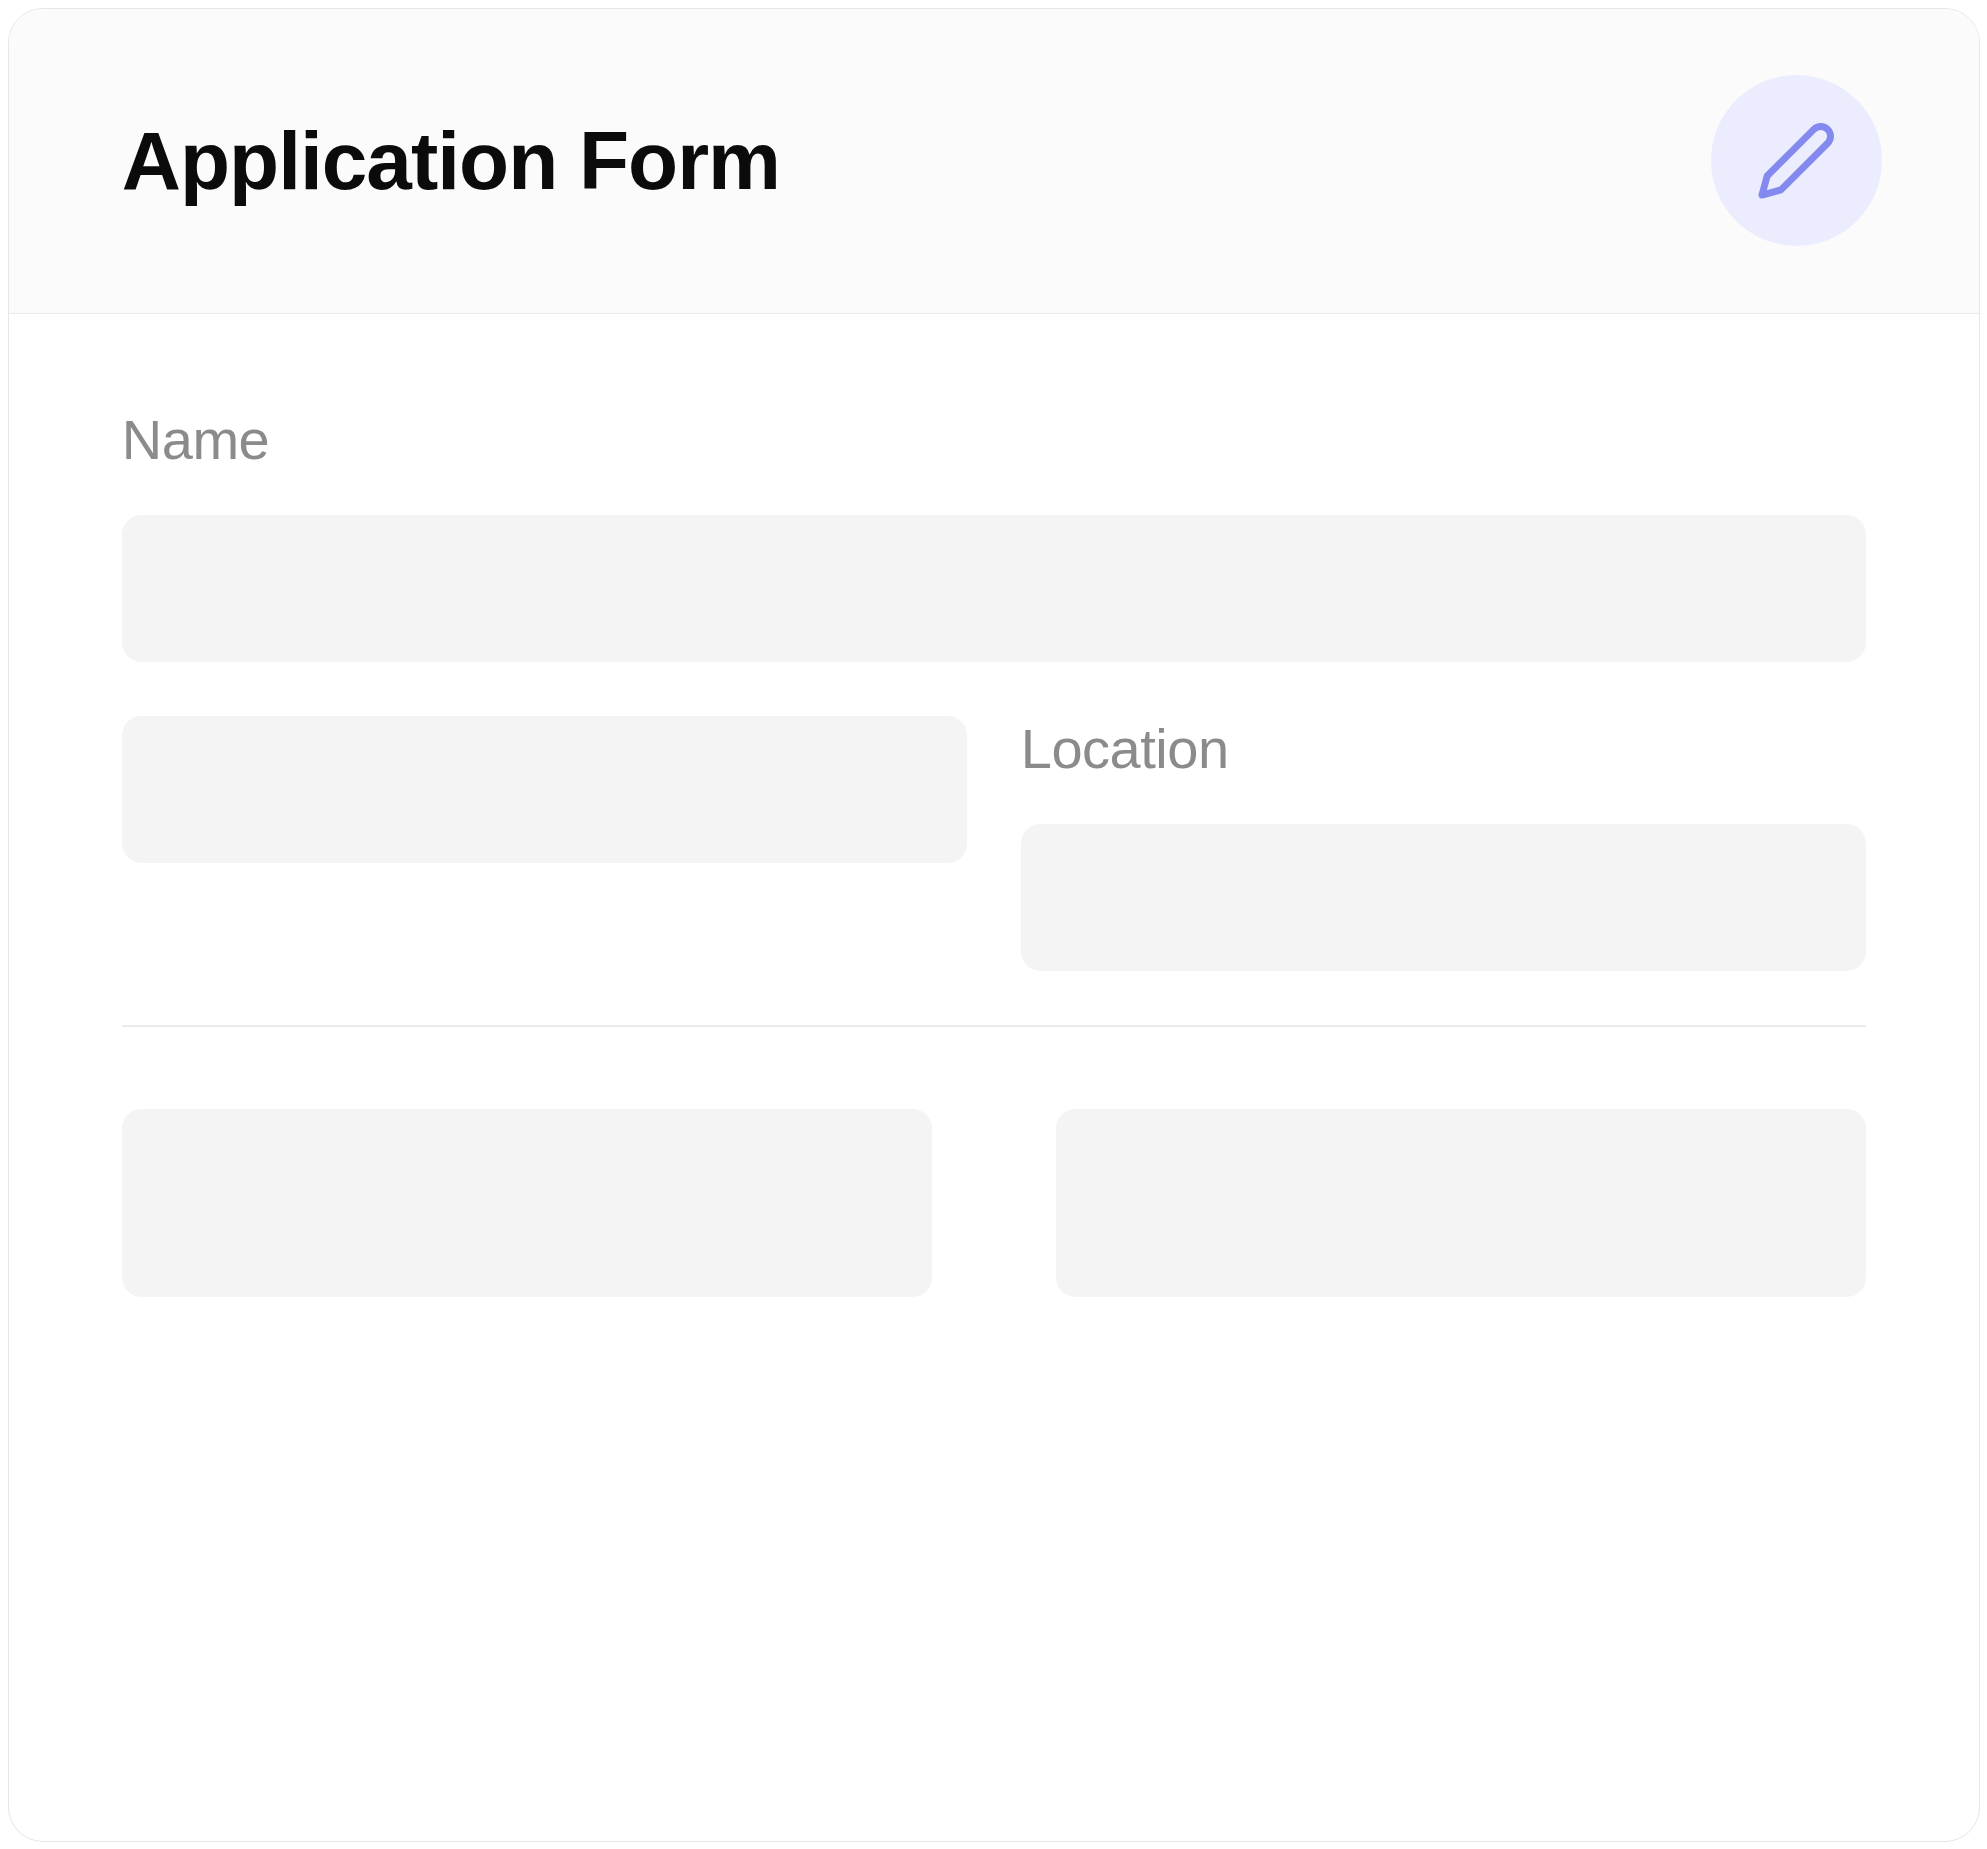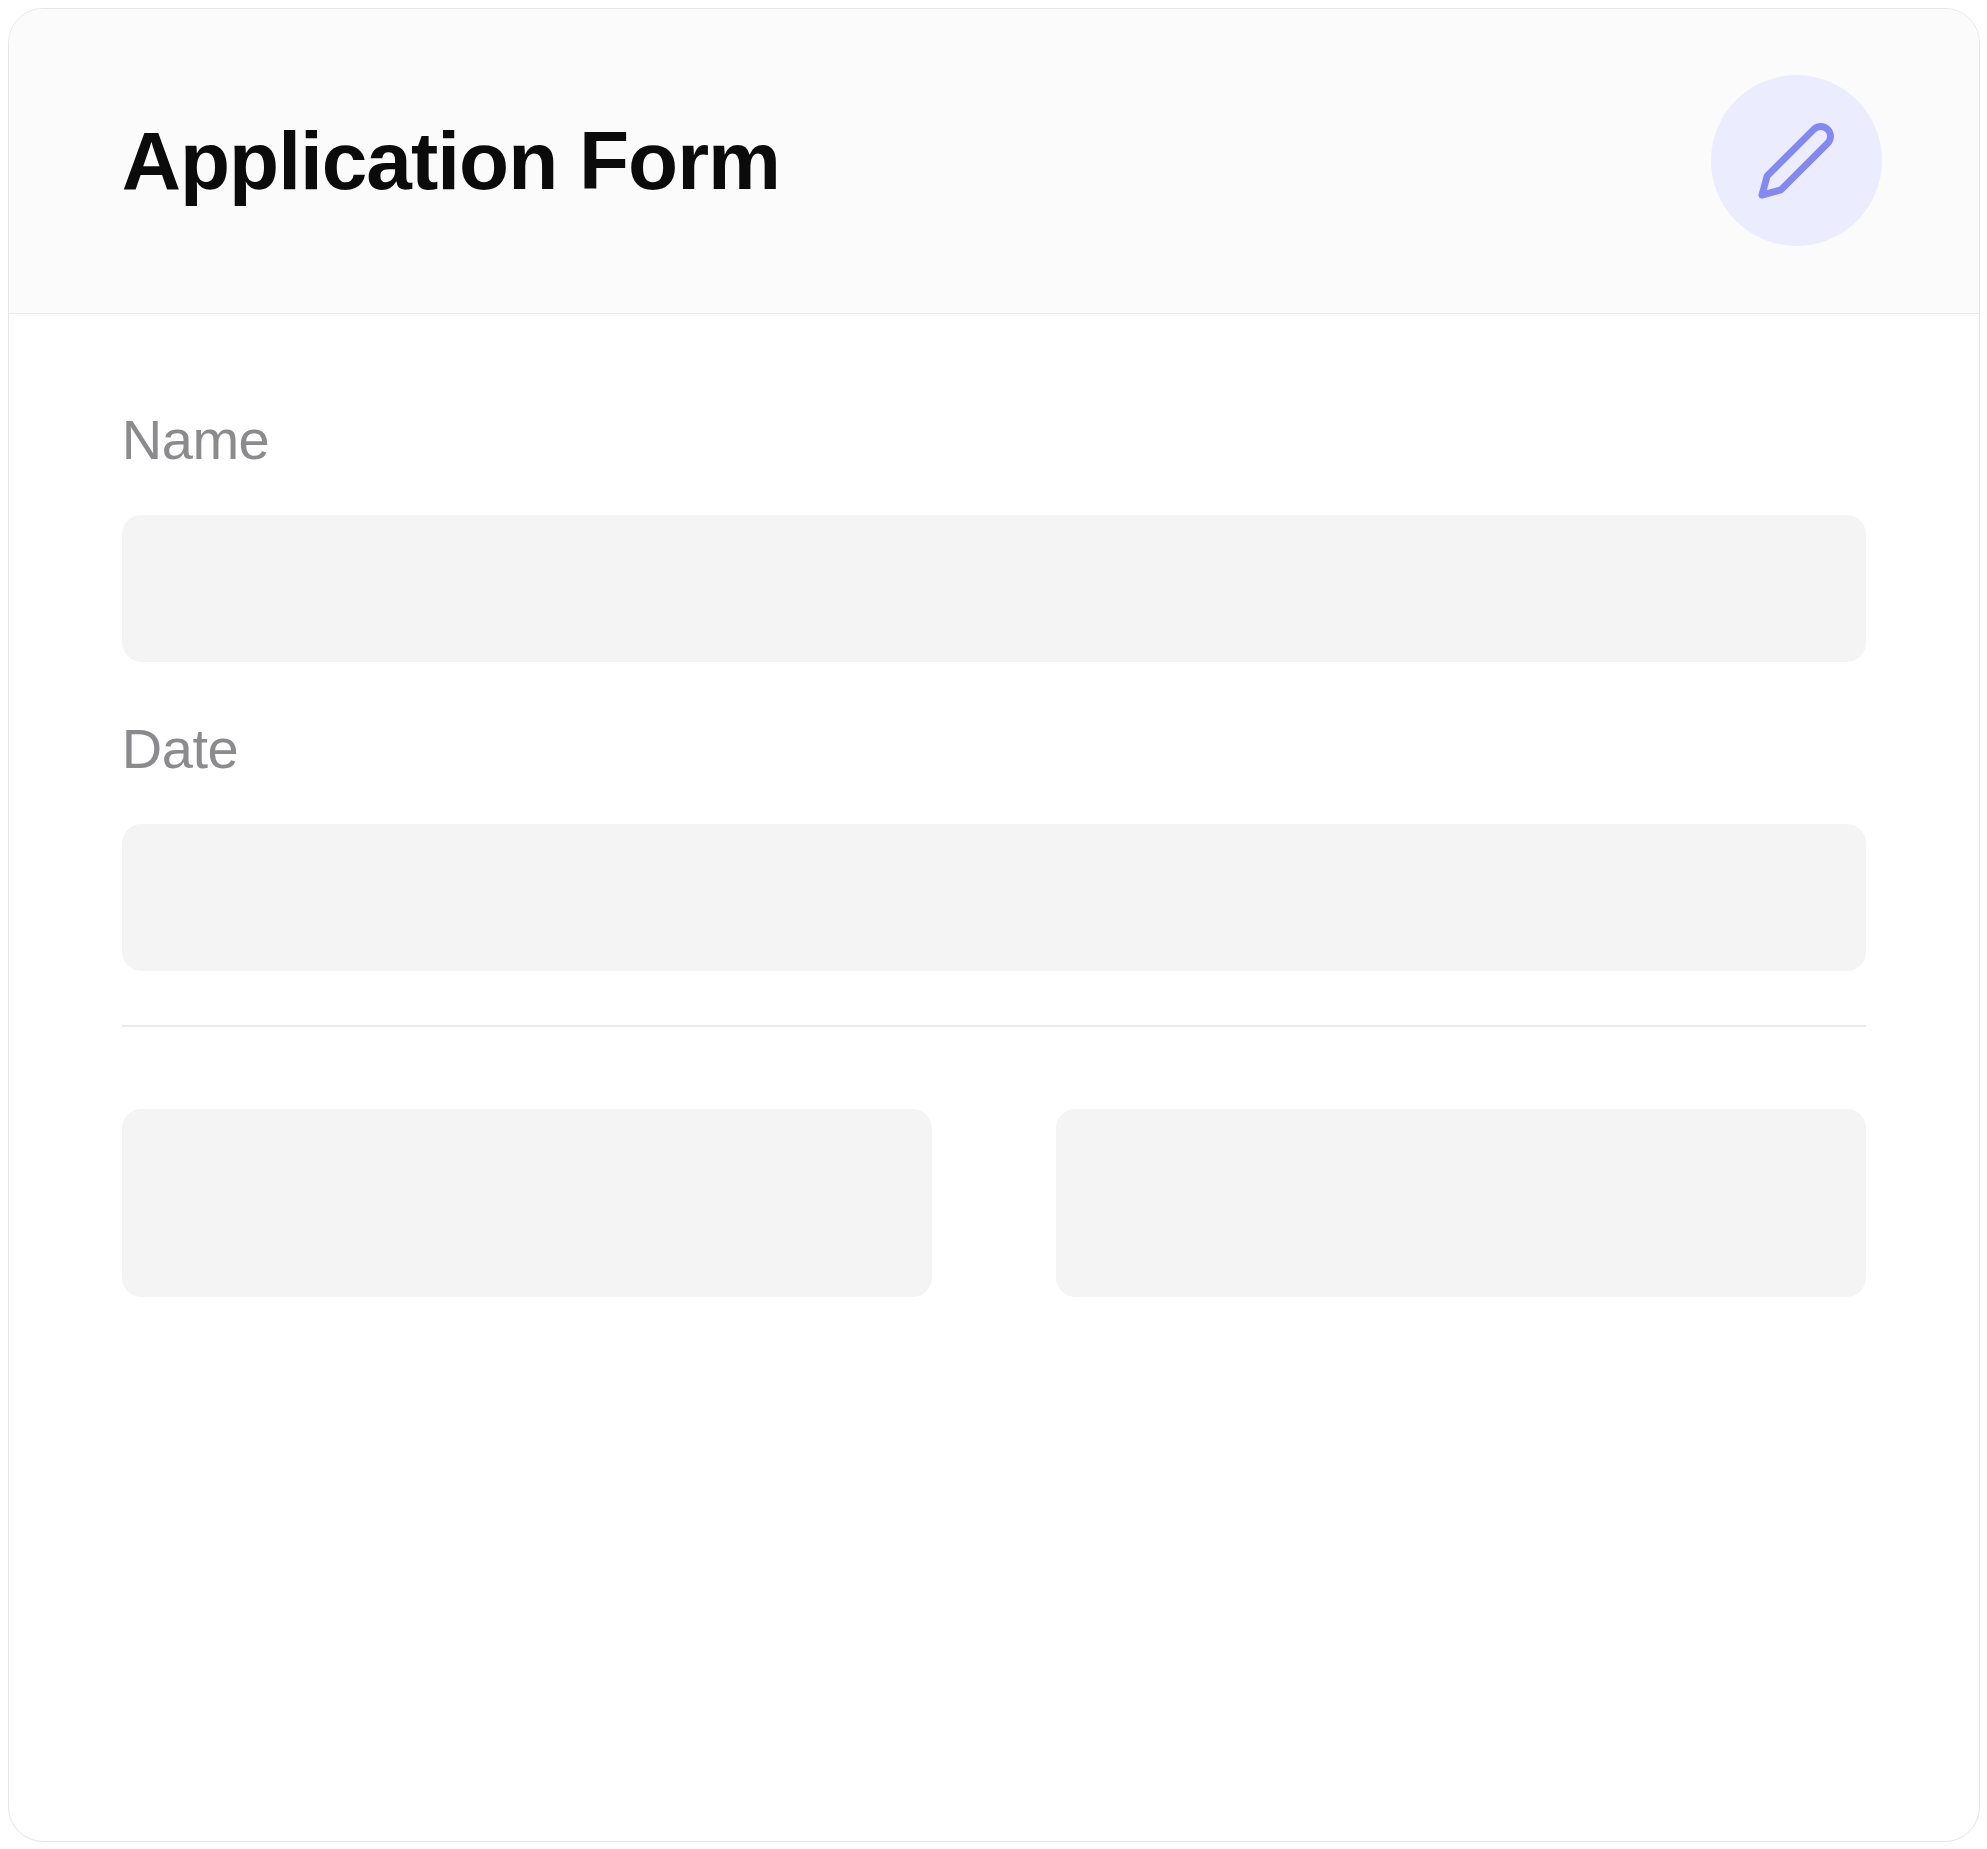--- a/index.html
+++ b/index.html
@@ -119,21 +119,24 @@
 
     <div class="row">
       <div class="field">
         <label class="field-label">Name</label>
         <input class="field-input" type="text" value="" style="">
       </div>
     </div>
 
     <div class="row">
       <div class="field">
-        <label class="field-label">Date</label>
+        <input class="field-input" type="text" value="" style="">
+      </div>
+      <div class="field">
+        <label class="field-label">Location</label>
         <input class="field-input" type="text" value="" style="">
       </div>
     </div>
 
 
     <div class="divider"></div>
 
     <div class="button-row">
       <button class="placeholder-btn"></button>
       <button class="placeholder-btn"></button>

